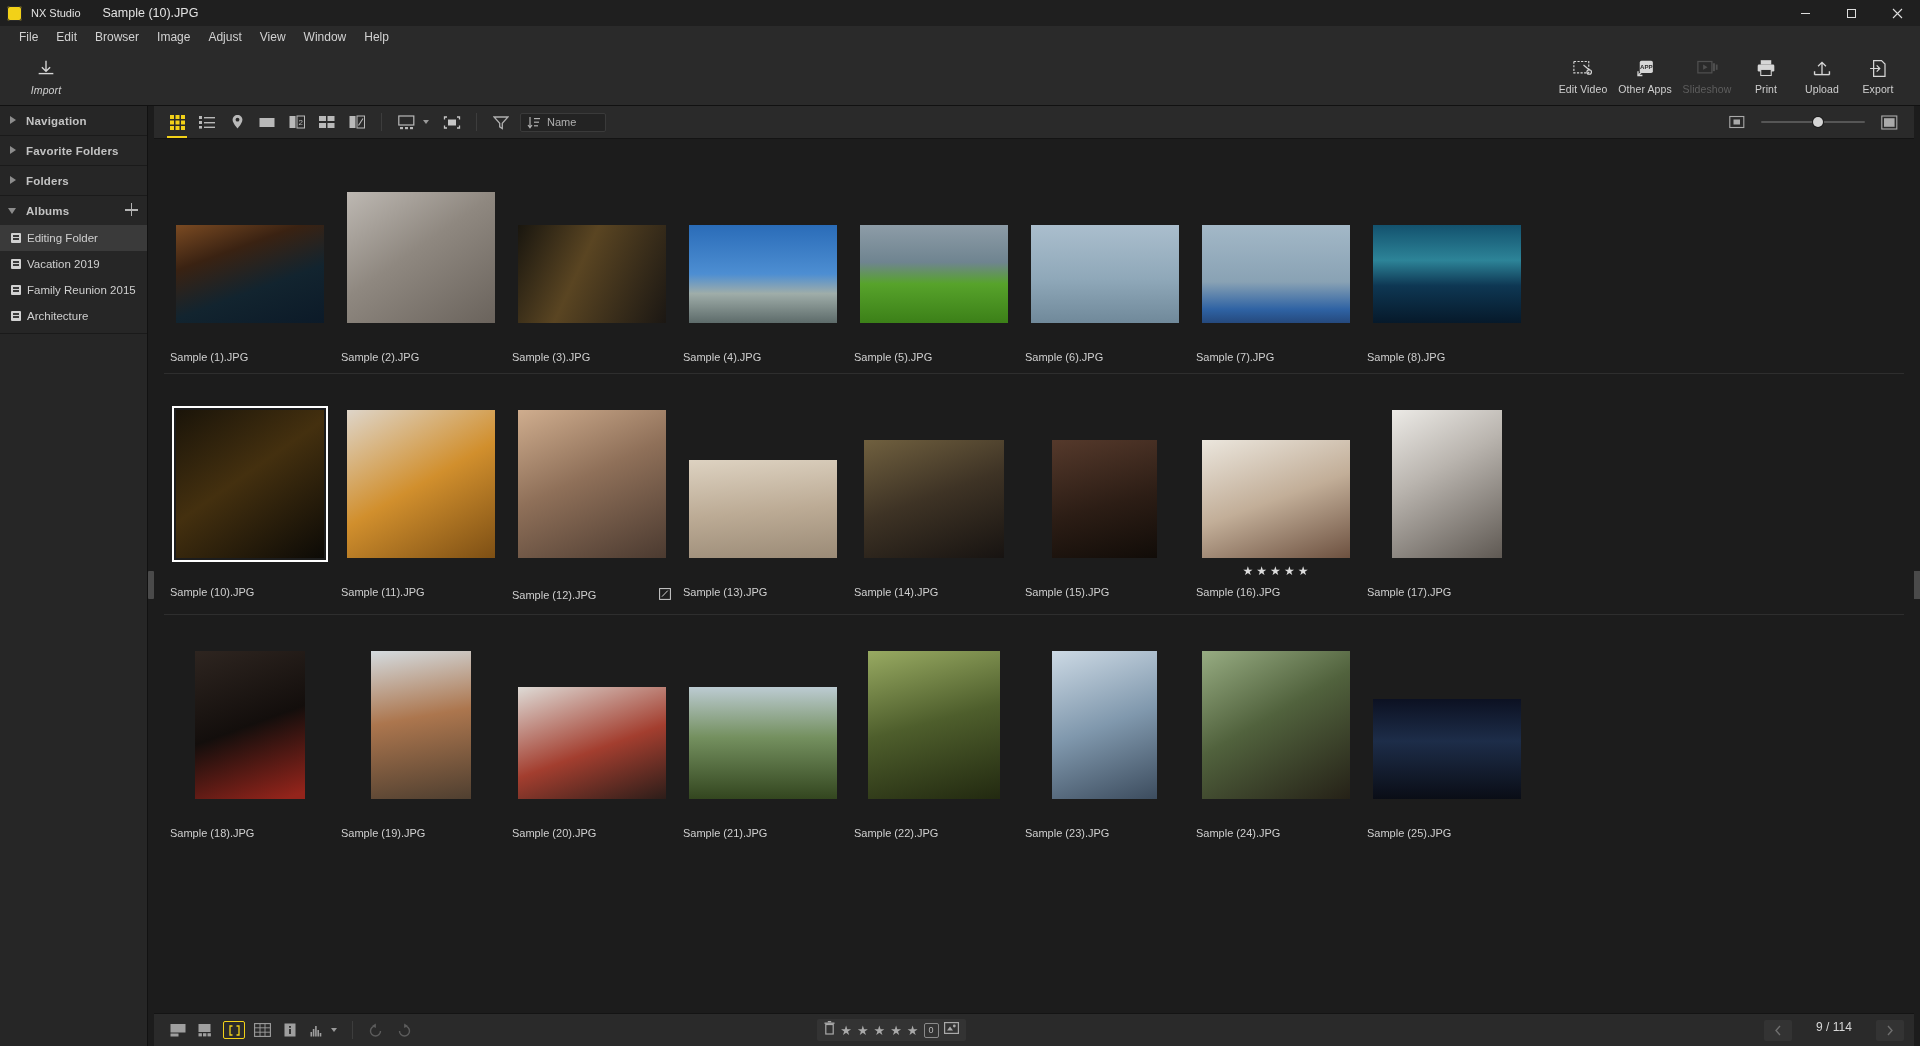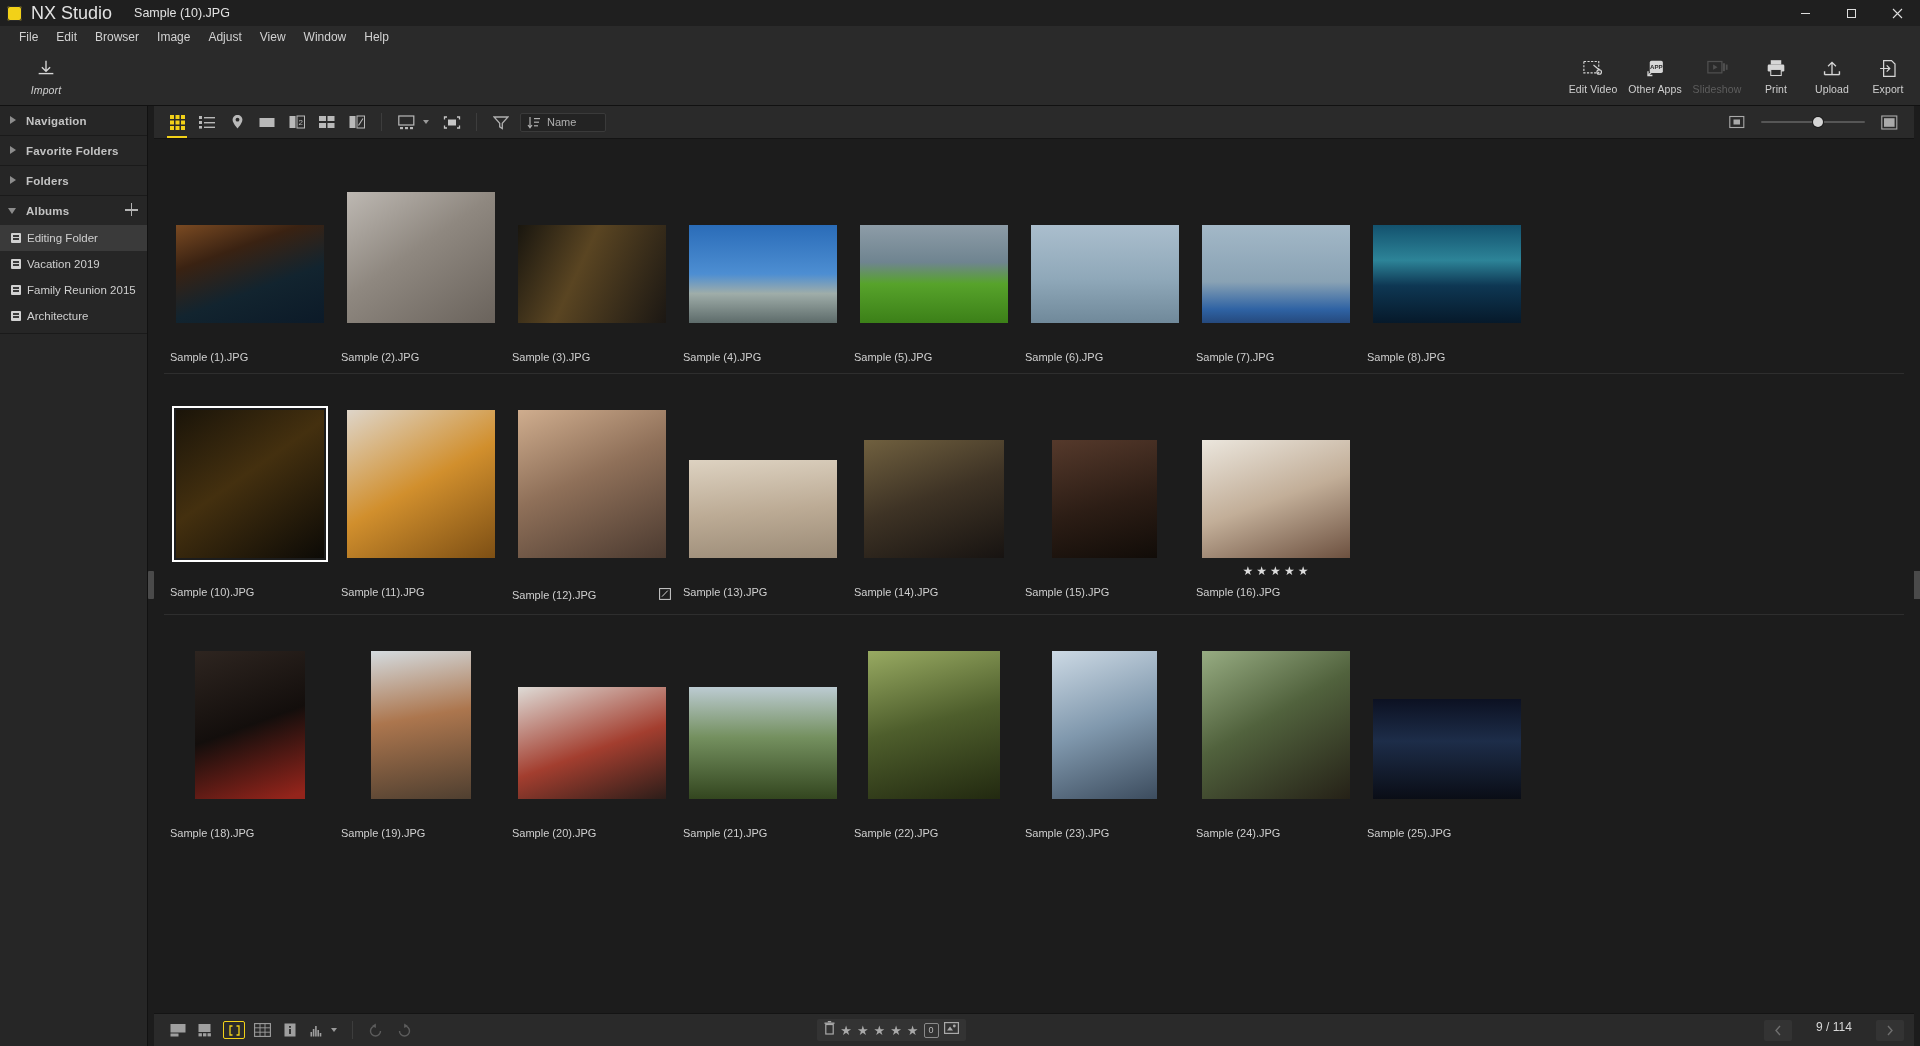--- a/index.html
+++ b/index.html
@@ -12,36 +12,36 @@
   }
   .app { width: 1920px; height: 1046px; display: flex; flex-direction: column; background: #1c1c1c; }
 
   
   .titlebar {
     height: 26px; background: #1f1f1f; display: flex; align-items: center;
     flex: 0 0 26px; padding-left: 7px;
   }
   .app-icon { width: 15px; height: 15px; border-radius: 3px; background: #f2d118; margin-right: 9px; flex:0 0 15px;
               box-shadow: inset 0 0 0 1px #2a2a2a; }
-  .app-title { font-size: 18px; color: #e2e2e2; margin-right: 22px; }
+  .app-title { font-size: 11px; color: #e2e2e2; margin-right: 22px; }
   .doc-title { font-size: 12.5px; color: #e2e2e2; }
   .titlebar-spacer { flex: 1 1 auto; }
   .win-btn { width: 46px; height: 26px; display: flex; align-items: center; justify-content: center;
              color: #d8d8d8; font-size: 13px; }
   .win-btn svg { display:block; }
 
   
   .menubar { height: 22px; flex: 0 0 22px; background: #2a2a2a; display: flex; align-items: center; padding-left: 10px; }
   .menu-item { font-size: 12px; color: #d2d2d2; padding: 3px 9px; line-height: 14px; }
 
   
   .toptoolbar { height: 58px; flex: 0 0 58px; background: #2a2a2a; display: flex; align-items: center;
                 border-bottom: 1px solid #111; position: relative; }
   .tool-left { display: flex; align-items: center; padding-left: 18px; font-style: italic; }
-  .tool-right { margin-left: auto; display: flex; align-items: center; padding-right: 4px; }
+  .tool-right { margin-left: auto; display: flex; align-items: center; padding-right: 14px; }
   .tbtn { width: 56px; display: flex; flex-direction: column; align-items: center; gap: 4px; padding: 3px 0;
           color: #cfcfcf; }
   .tbtn.wide { width: 62px; }
   .tbtn .lbl { font-size: 10.5px; letter-spacing: .1px; white-space: nowrap; }
   .tbtn.disabled { color: #5e5e5e; justify-content: space-between; }
   .tbtn.disabled svg { opacity: .45; }
   .tbtn svg { display: block; }
 
   
   .body { flex: 1 1 auto; display: flex; min-height: 0; background: #1c1c1c; }
@@ -594,20 +594,31 @@
               <div class="stars">
                 <span>★</span>
                 <span>★</span>
                 <span>★</span>
                 <span>★</span>
                 <span>★</span>
               </div>
             </div>
             <div class="cap">
               <span class="fname">Sample (16).JPG</span>
+            </div>
+          </div>
+          <div class="cell">
+            <div class="thumb-box">
+                <div class="thumb-wrap">
+              <div class="thumb" style="width:110px;height:148px;background:linear-gradient(150deg,#eceae6 0%,#bab5af 40%,#5f5953 100%)"></div>
+            </div>
+              </div>
+            <div class="cellmeta"></div>
+            <div class="cap">
+              <span class="fname">Sample (17).JPG</span>
             </div>
           </div>
         </div>
 
         <div class="thumb-row">
           <div class="cell">
             <div class="thumb-box">
                 <div class="thumb-wrap">
               <div class="thumb" style="width:110px;height:148px;background:linear-gradient(160deg,#2e2520 0%,#130e0c 50%,#93241b 96%)"></div>
             </div>

